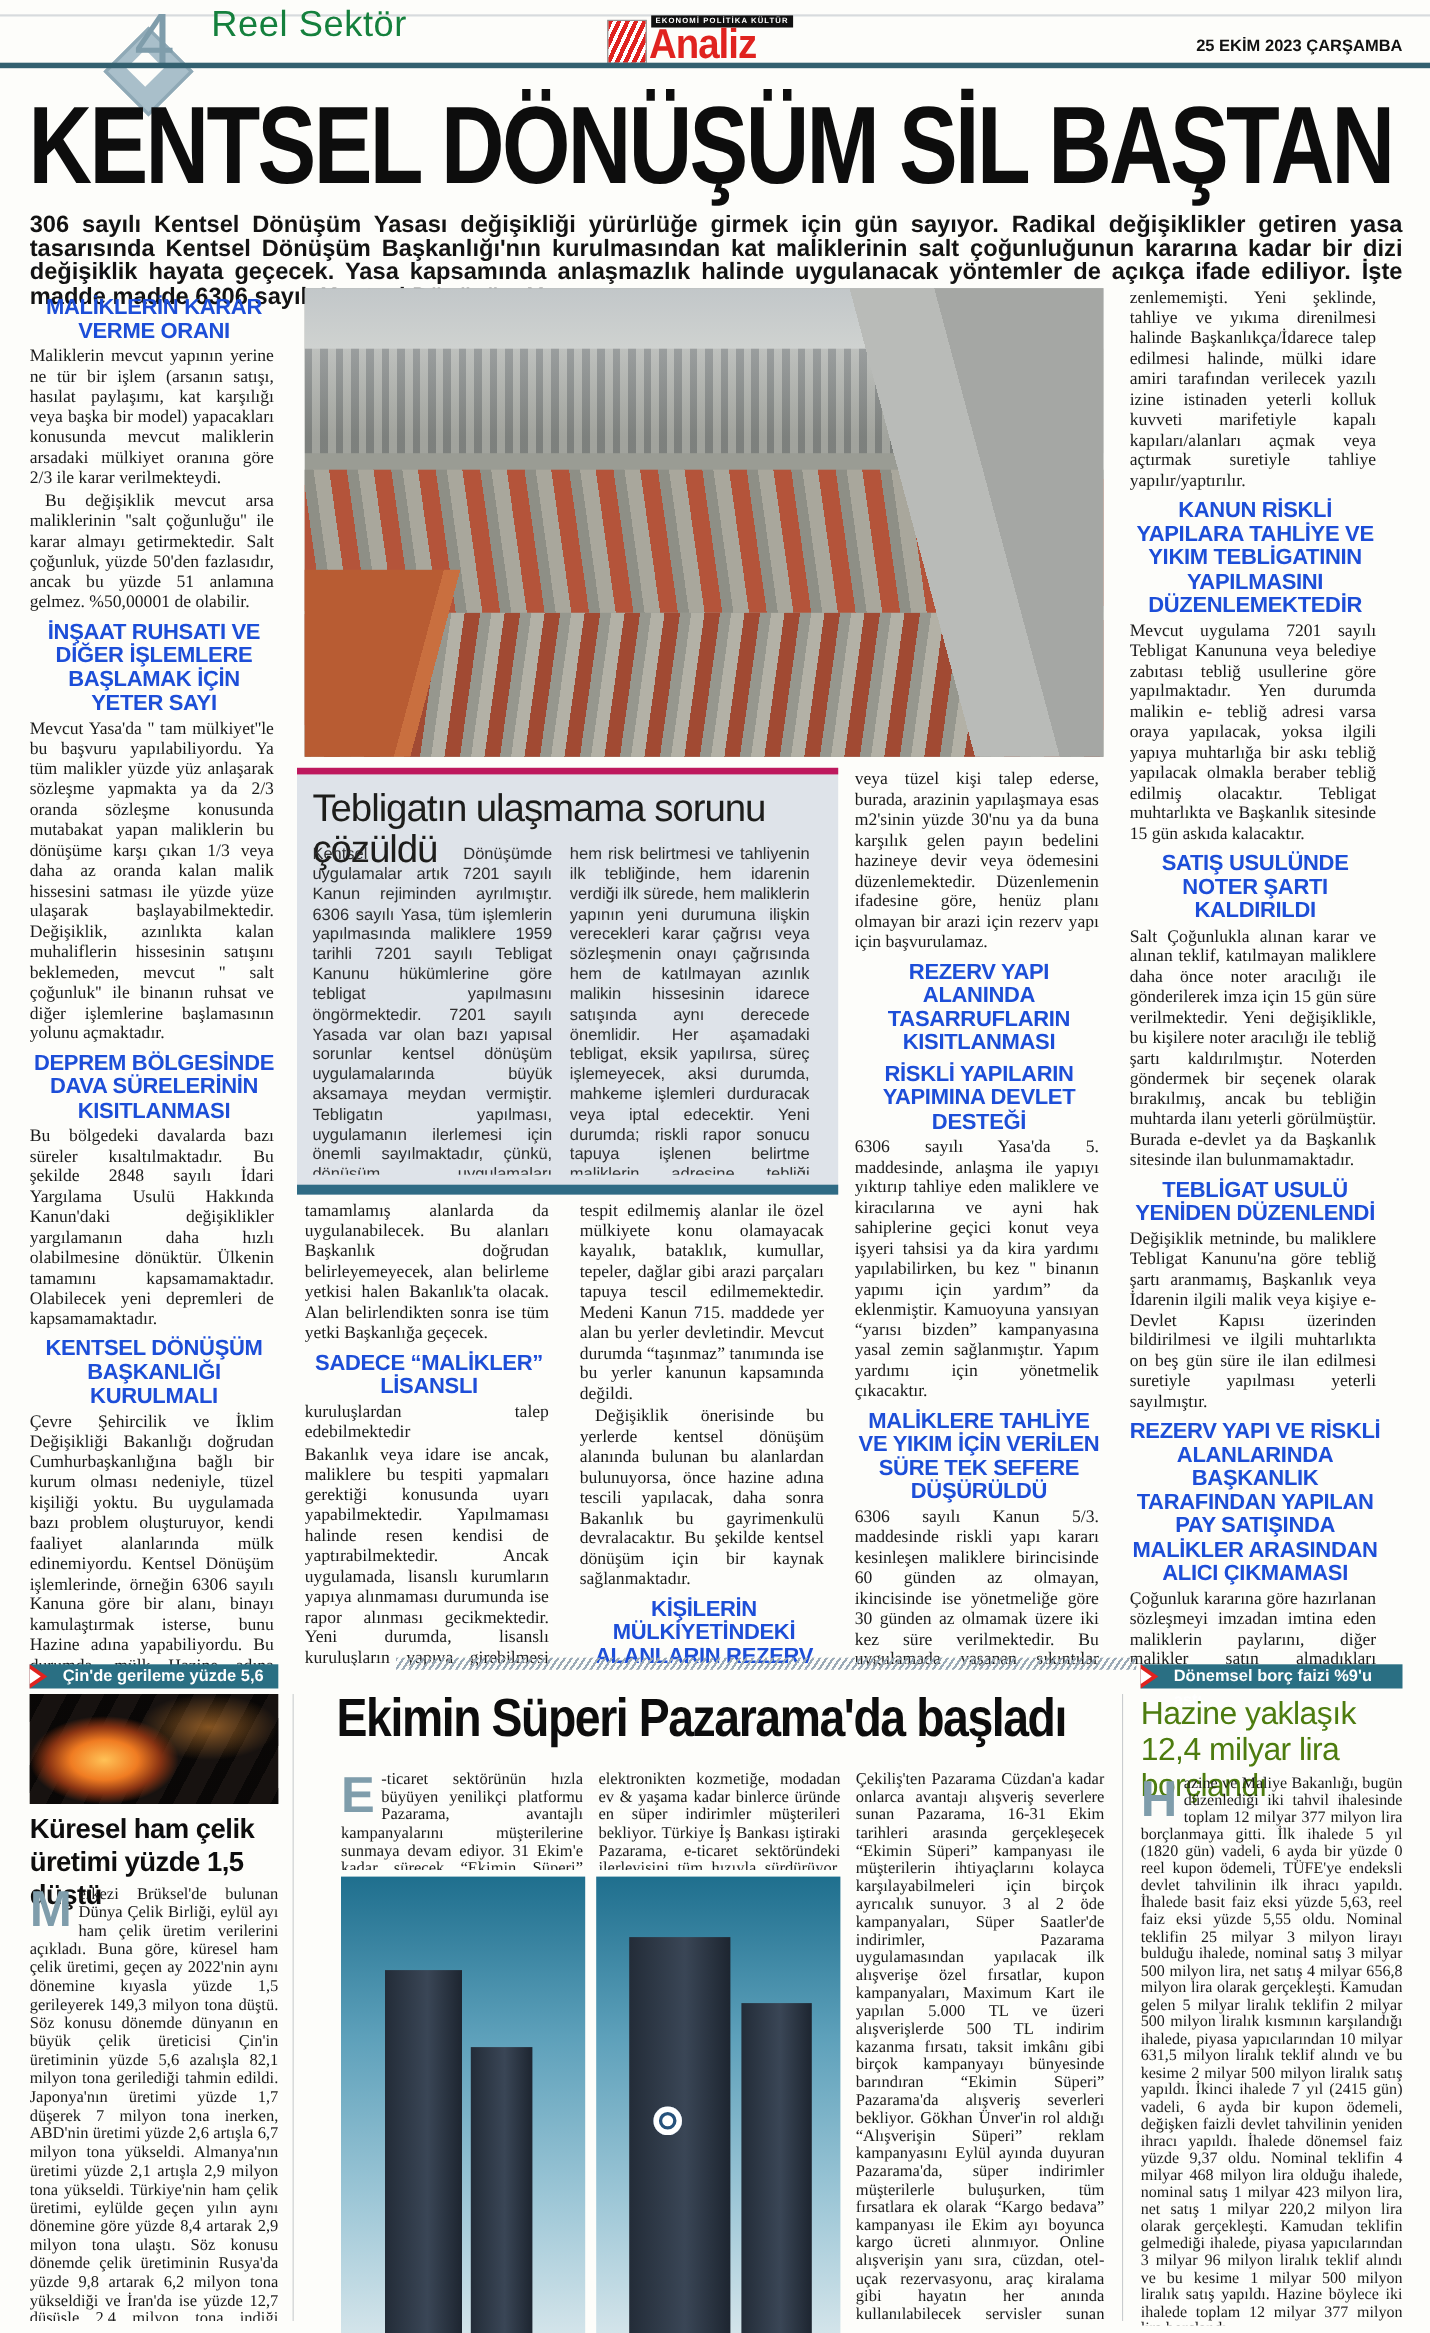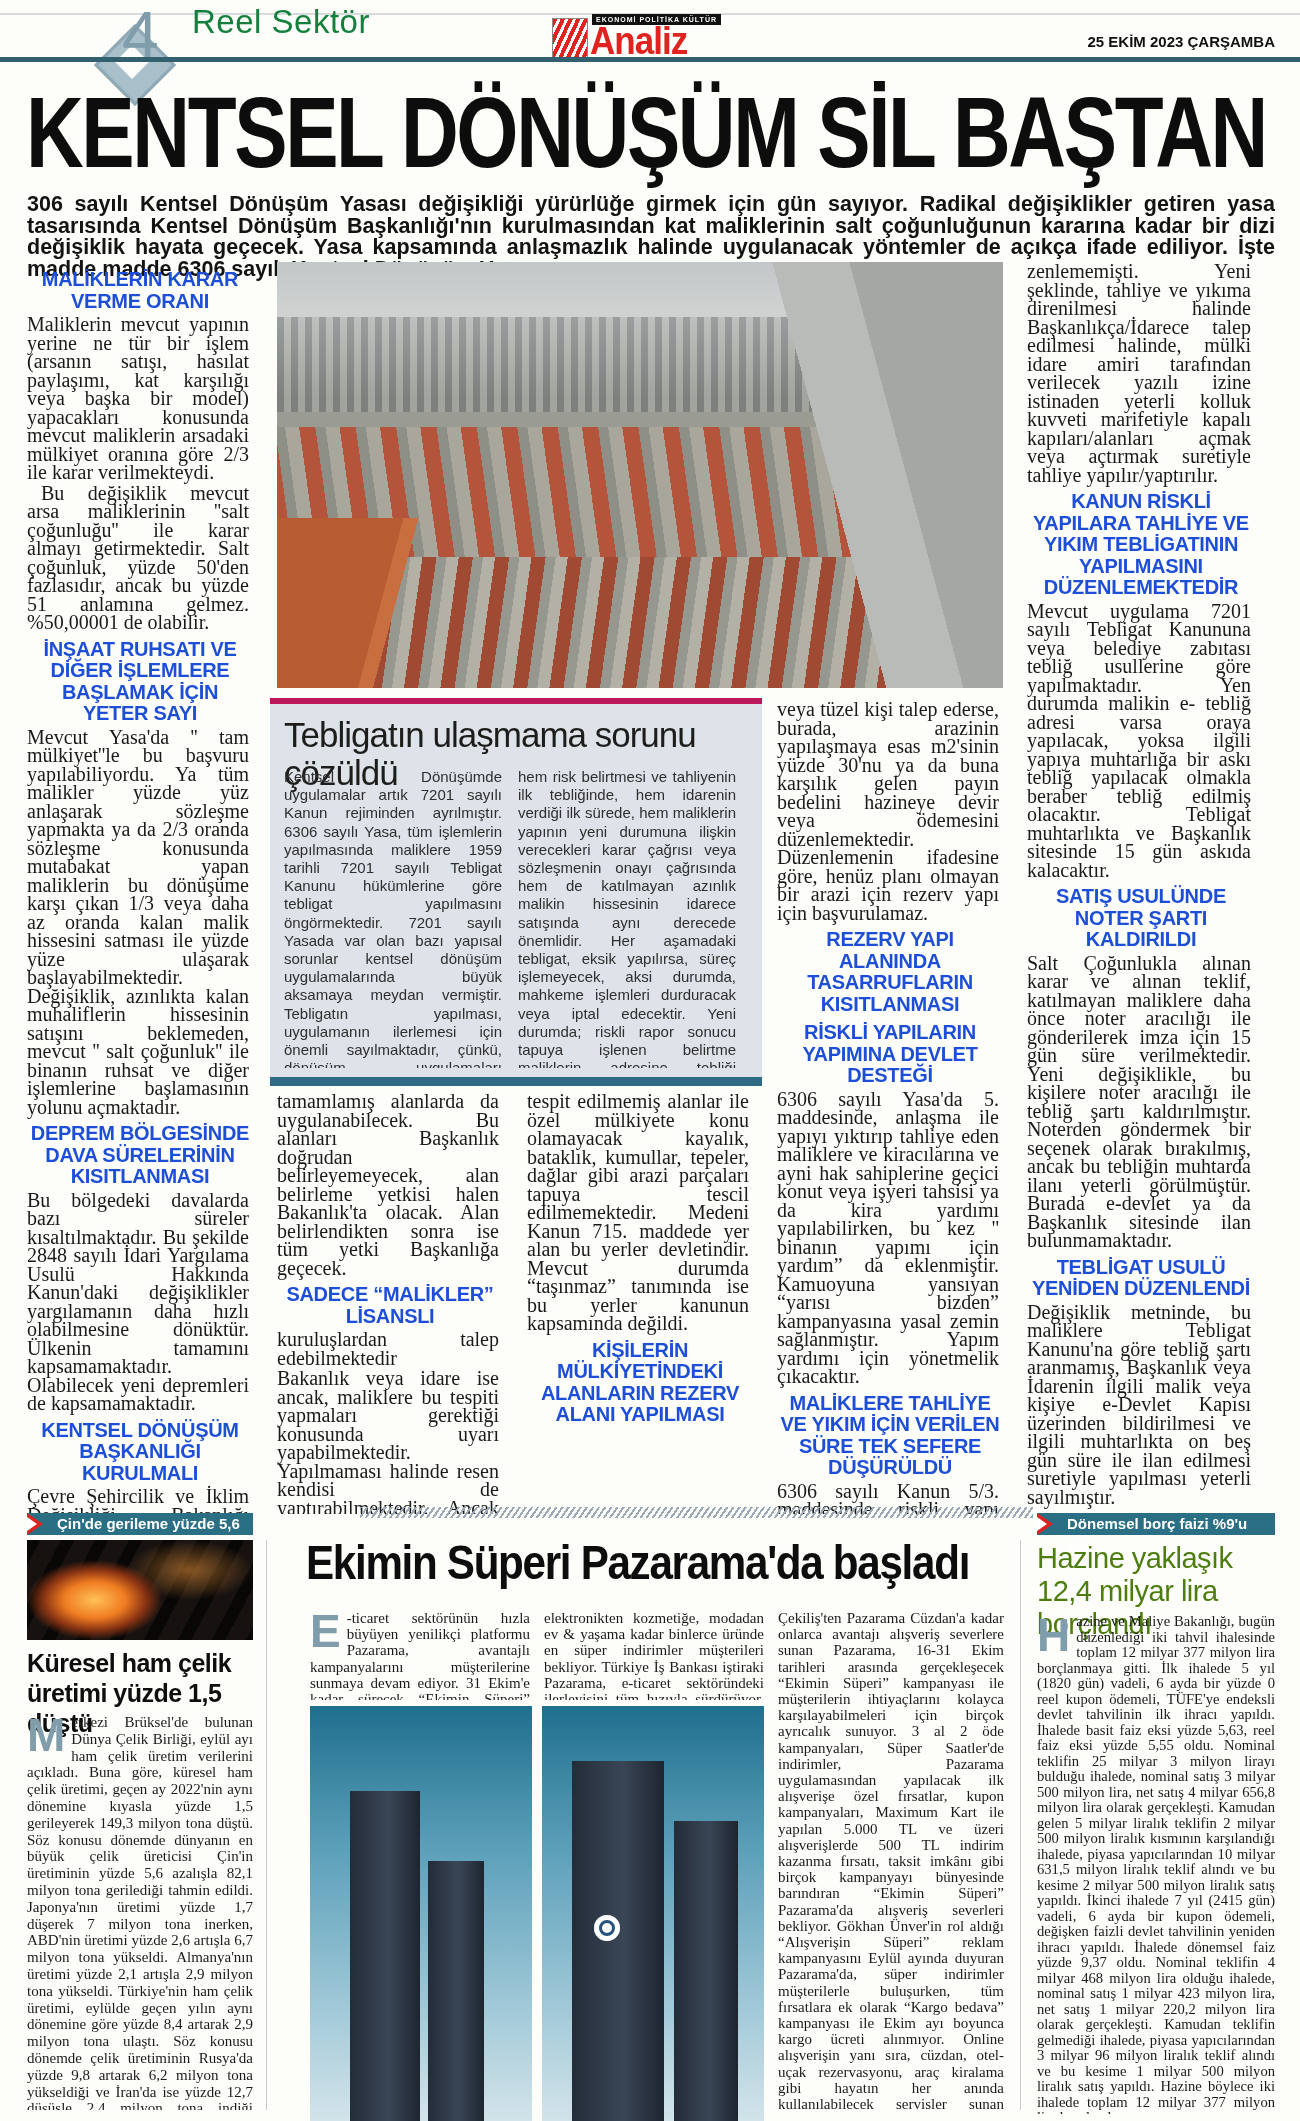--- a/index.html
+++ b/index.html
@@ -18,21 +18,21 @@
   #logo-tagline{left:40px;top:4px;font:700 7px/9px "Liberation Sans",sans-serif;background:#111;color:#fff;padding:1px 4px;letter-spacing:1px;}
   #logo-text{left:38px;top:12px;font:900 38px/38px "Liberation Sans",sans-serif;color:#e0231f;letter-spacing:-1px;transform:scaleX(.92);transform-origin:left;}
   #hdr-date{right:25px;top:34px;font:700 15px/16px "Liberation Sans",sans-serif;color:#111;}
   #hdr-rule{left:0;top:57px;width:1300px;height:5px;background:#33606f;}
   
   #headline{left:26px;top:80px;width:1560px;font:700 100px/104px "Liberation Sans",sans-serif;color:#0d0d0d;
             letter-spacing:-3px;transform:scaleX(.80);transform-origin:left top;white-space:nowrap;}
   #deck{left:27px;top:194px;width:1248px;font:700 21.5px/21.5px "Liberation Sans",sans-serif;color:#131313;text-align:justify;}
   
   .ncol{overflow:hidden;text-align:justify;}
-  .ncol p{margin:0 4px 2px 0;font-size:20px;line-height:18.5px;text-indent:14px;}
+  .ncol p{margin:0 4px 2px 0;font-size:16px;line-height:18.5px;text-indent:14px;}
   .ncol p.noind{text-indent:0;}
   .ncol h3{margin:7px 0 3px 0;font:700 20px/21.5px "Liberation Sans",sans-serif;color:#1d4ed8;text-align:center;letter-spacing:-.3px;}
   #col1{left:27px;top:262px;width:226px;height:1252px;}
   #col2{left:277px;top:1092px;width:226px;height:422px;}
   #col3{left:527px;top:1092px;width:226px;height:422px;}
   #col4{left:777px;top:700px;width:226px;height:814px;}
   #col5{left:1027px;top:262px;width:228px;height:1252px;}
   
   #main-photo{left:277px;top:262px;width:726px;height:426px;background-color:#9a9c94;background-repeat:no-repeat;
     background-image:
@@ -134,20 +134,21 @@
   <div class="abs ncol" id="col2">
     <p class="noind">tamamlamış alanlarda da uygulanabilecek. Bu alanları Başkanlık doğrudan belirleyemeyecek, alan belirleme yetkisi halen Bakanlık'ta olacak. Alan belirlendikten sonra ise tüm yetki Başkanlığa geçecek.</p>
     <h3>SADECE “MALİKLER” LİSANSLI</h3>
     <p class="noind">kuruluşlardan talep edebilmektedir</p>
     <p class="noind">Bakanlık veya idare ise ancak, maliklere bu tespiti yapmaları gerektiği konusunda uyarı yapabilmektedir. Yapılmaması halinde resen kendisi de yaptırabilmektedir. Ancak uygulamada, lisanslı kurumların yapıya alınmaması durumunda ise rapor alınması gecikmektedir. Yeni durumda, lisanslı kuruluşların yapıya girebilmesi için kolluk kuvvetlerinin görev alması yasal hükûm haline getirilmektedir.</p>
 
   </div>
 
   <div class="abs ncol" id="col3">
     <p class="noind">tespit edilmemiş alanlar ile özel mülkiyete konu olamayacak kayalık, bataklık, kumullar, tepeler, dağlar gibi arazi parçaları tapuya tescil edilmemektedir. Medeni Kanun 715. maddede yer alan bu yerler devletindir. Mevcut durumda “taşınmaz” tanımında ise bu yerler kanunun kapsamında değildi.</p>
+    <p>Değişiklik önerisinde bu yerlerde kentsel dönüşüm alanında bulunan bu alanlardan bulunuyorsa, önce hazine adına tescili yapılacak, daha sonra Bakanlık bu gayrimenkulü devralacaktır. Bu şekilde kentsel dönüşüm için bir kaynak sağlanmaktadır.</p>
     <h3>KİŞİLERİN MÜLKİYETİNDEKİ ALANLARIN REZERV ALANI YAPILMASI</h3>
 
   </div>
 
   <div class="abs ncol" id="col4">
     <p class="noind">veya tüzel kişi talep ederse, burada, arazinin yapılaşmaya esas m2'sinin yüzde 30'nu ya da buna karşılık gelen payın bedelini hazineye devir veya ödemesini düzenlemektedir. Düzenlemenin ifadesine göre, henüz planı olmayan bir arazi için rezerv yapı için başvurulamaz.</p>
     <h3>REZERV YAPI ALANINDA TASARRUFLARIN KISITLANMASI</h3>
     <h3>RİSKLİ YAPILARIN YAPIMINA DEVLET DESTEĞİ</h3>
     <p class="noind">6306 sayılı Yasa'da 5. maddesinde, anlaşma ile yapıyı yıktırıp tahliye eden maliklere ve kiracılarına ve ayni hak sahiplerine geçici konut veya işyeri tahsisi ya da kira yardımı yapılabilirken, bu kez '' binanın yapımı için yardım” da eklenmiştir. Kamuoyuna yansıyan “yarısı bizden” kampanyasına yasal zemin sağlanmıştır. Yapım yardımı için yönetmelik çıkacaktır.</p>
     <h3>MALİKLERE TAHLİYE VE YIKIM İÇİN VERİLEN SÜRE TEK SEFERE DÜŞÜRÜLDÜ</h3>

